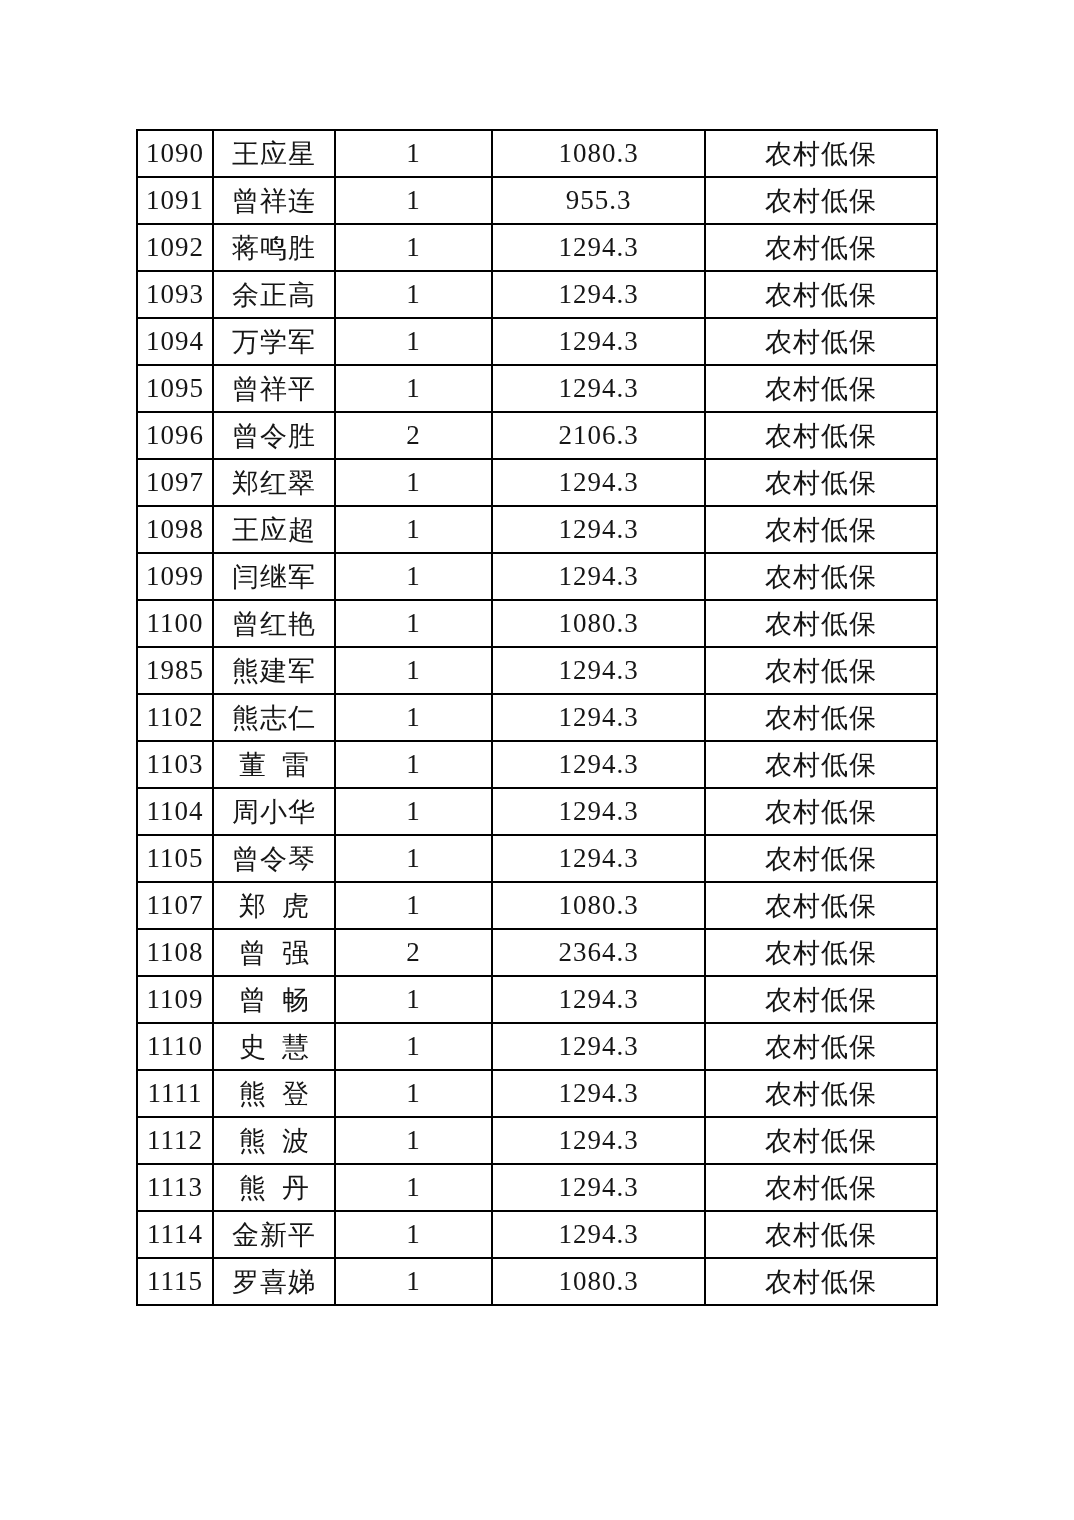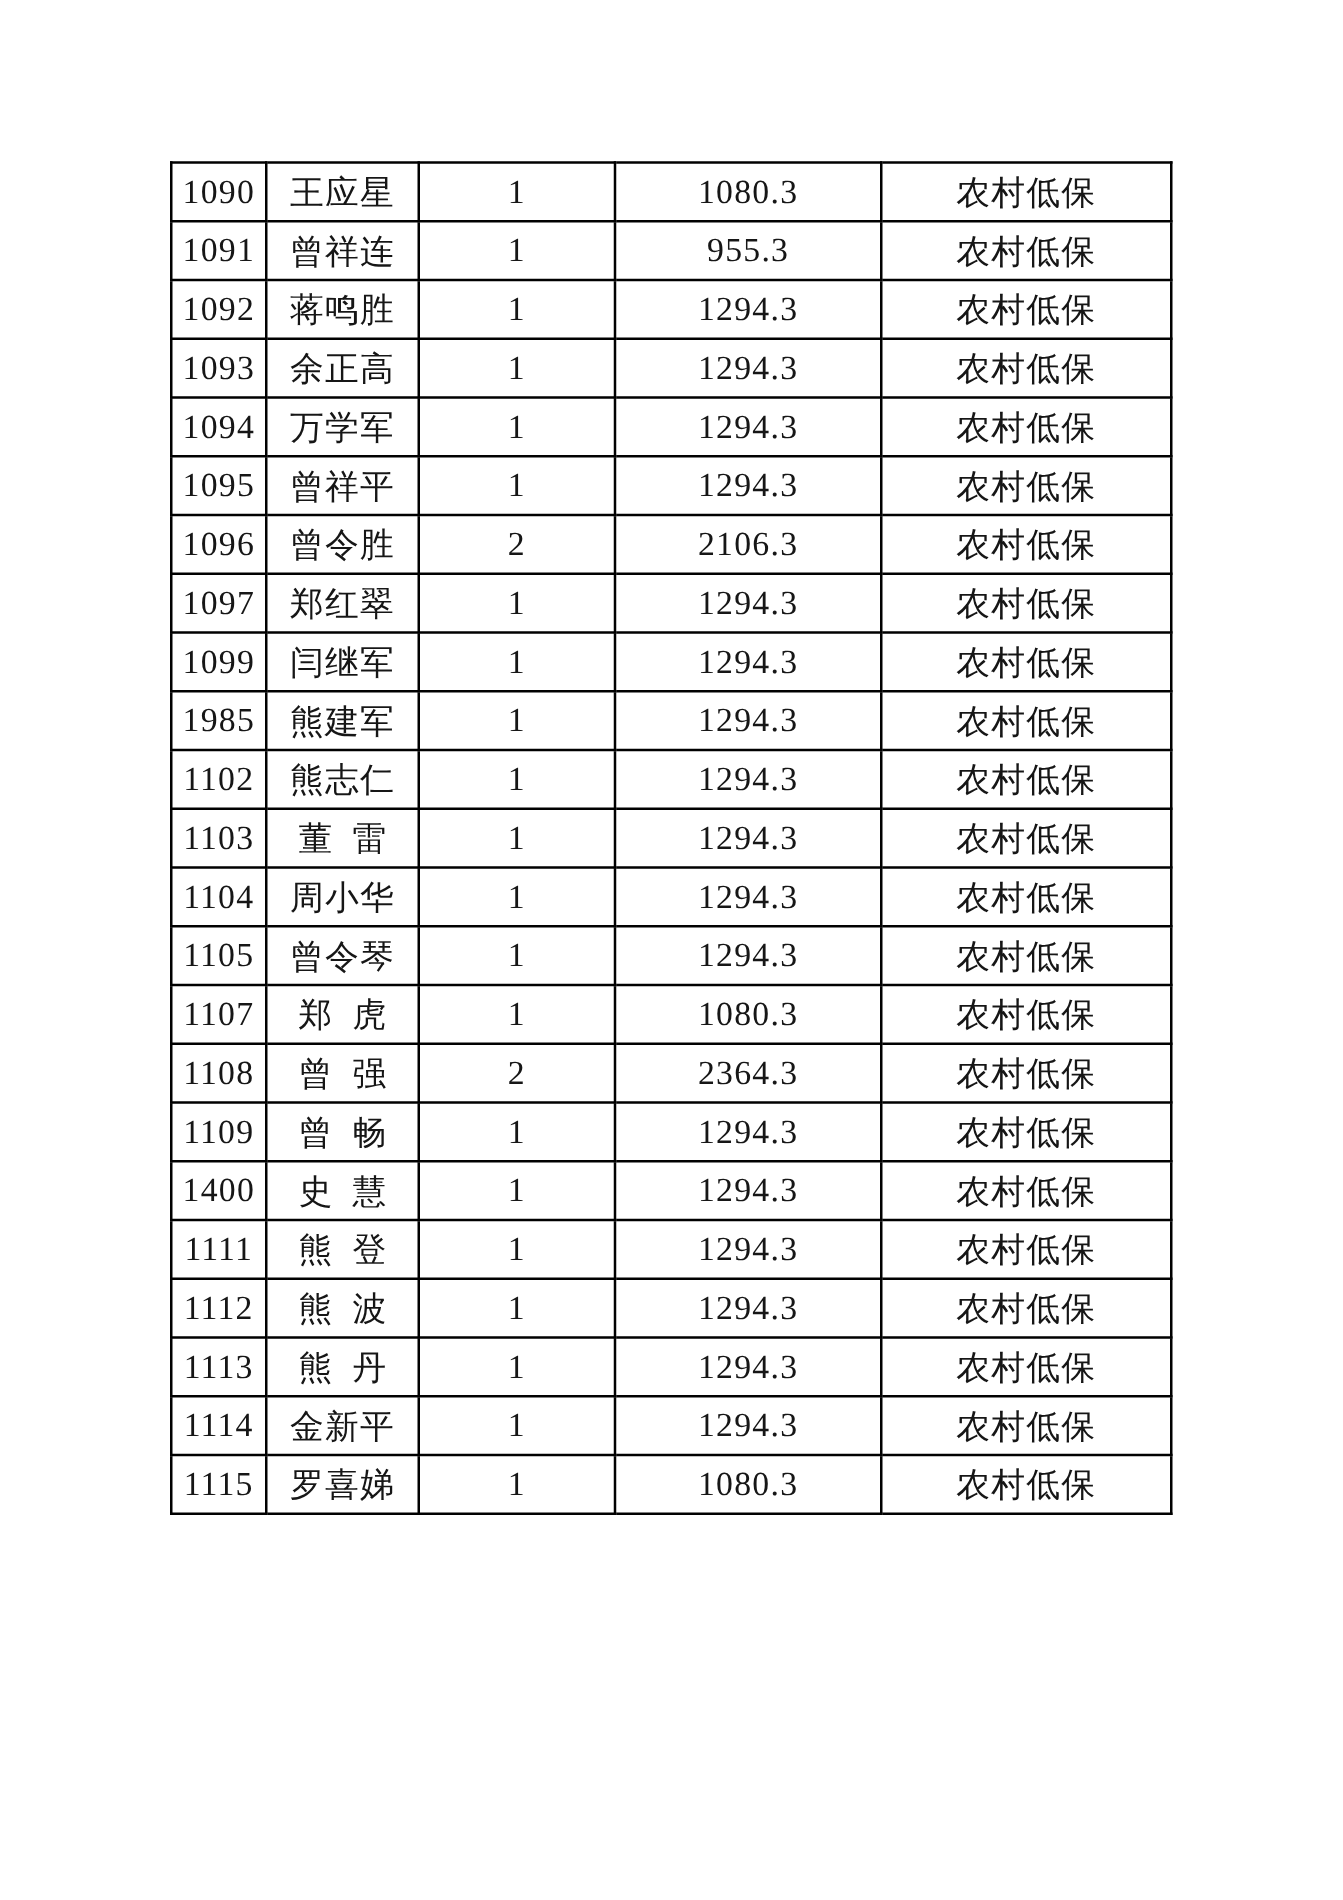--- a/index.html
+++ b/index.html
@@ -112,29 +112,43 @@
         </tr>
 
         <tr>
           <td class="col-id">1097</td>
           <td class="col-nm"><span class="nm">郑红翠</span></td>
           <td class="col-cnt">1</td>
           <td class="col-amt">1294.3</td>
           <td class="col-cat">农村低保</td>
         </tr>
 
+        <tr>
+          <td class="col-id">1098</td>
+          <td class="col-nm"><span class="nm">王应超</span></td>
+          <td class="col-cnt">1</td>
+          <td class="col-amt">1294.3</td>
+          <td class="col-cat">农村低保</td>
+        </tr>
 
         <tr>
           <td class="col-id">1099</td>
           <td class="col-nm"><span class="nm">闫继军</span></td>
           <td class="col-cnt">1</td>
           <td class="col-amt">1294.3</td>
           <td class="col-cat">农村低保</td>
         </tr>
 
+        <tr>
+          <td class="col-id">1100</td>
+          <td class="col-nm"><span class="nm">曾红艳</span></td>
+          <td class="col-cnt">1</td>
+          <td class="col-amt">1080.3</td>
+          <td class="col-cat">农村低保</td>
+        </tr>
 
         <tr>
           <td class="col-id">1985</td>
           <td class="col-nm"><span class="nm">熊建军</span></td>
           <td class="col-cnt">1</td>
           <td class="col-amt">1294.3</td>
           <td class="col-cat">农村低保</td>
         </tr>
 
         <tr>
@@ -188,21 +202,21 @@
 
         <tr>
           <td class="col-id">1109</td>
           <td class="col-nm"><span class="nm spaced">曾畅</span></td>
           <td class="col-cnt">1</td>
           <td class="col-amt">1294.3</td>
           <td class="col-cat">农村低保</td>
         </tr>
 
         <tr>
-          <td class="col-id">1400</td>
+          <td class="col-id">1110</td>
           <td class="col-nm"><span class="nm spaced">史慧</span></td>
           <td class="col-cnt">1</td>
           <td class="col-amt">1294.3</td>
           <td class="col-cat">农村低保</td>
         </tr>
 
         <tr>
           <td class="col-id">1111</td>
           <td class="col-nm"><span class="nm spaced">熊登</span></td>
           <td class="col-cnt">1</td>

